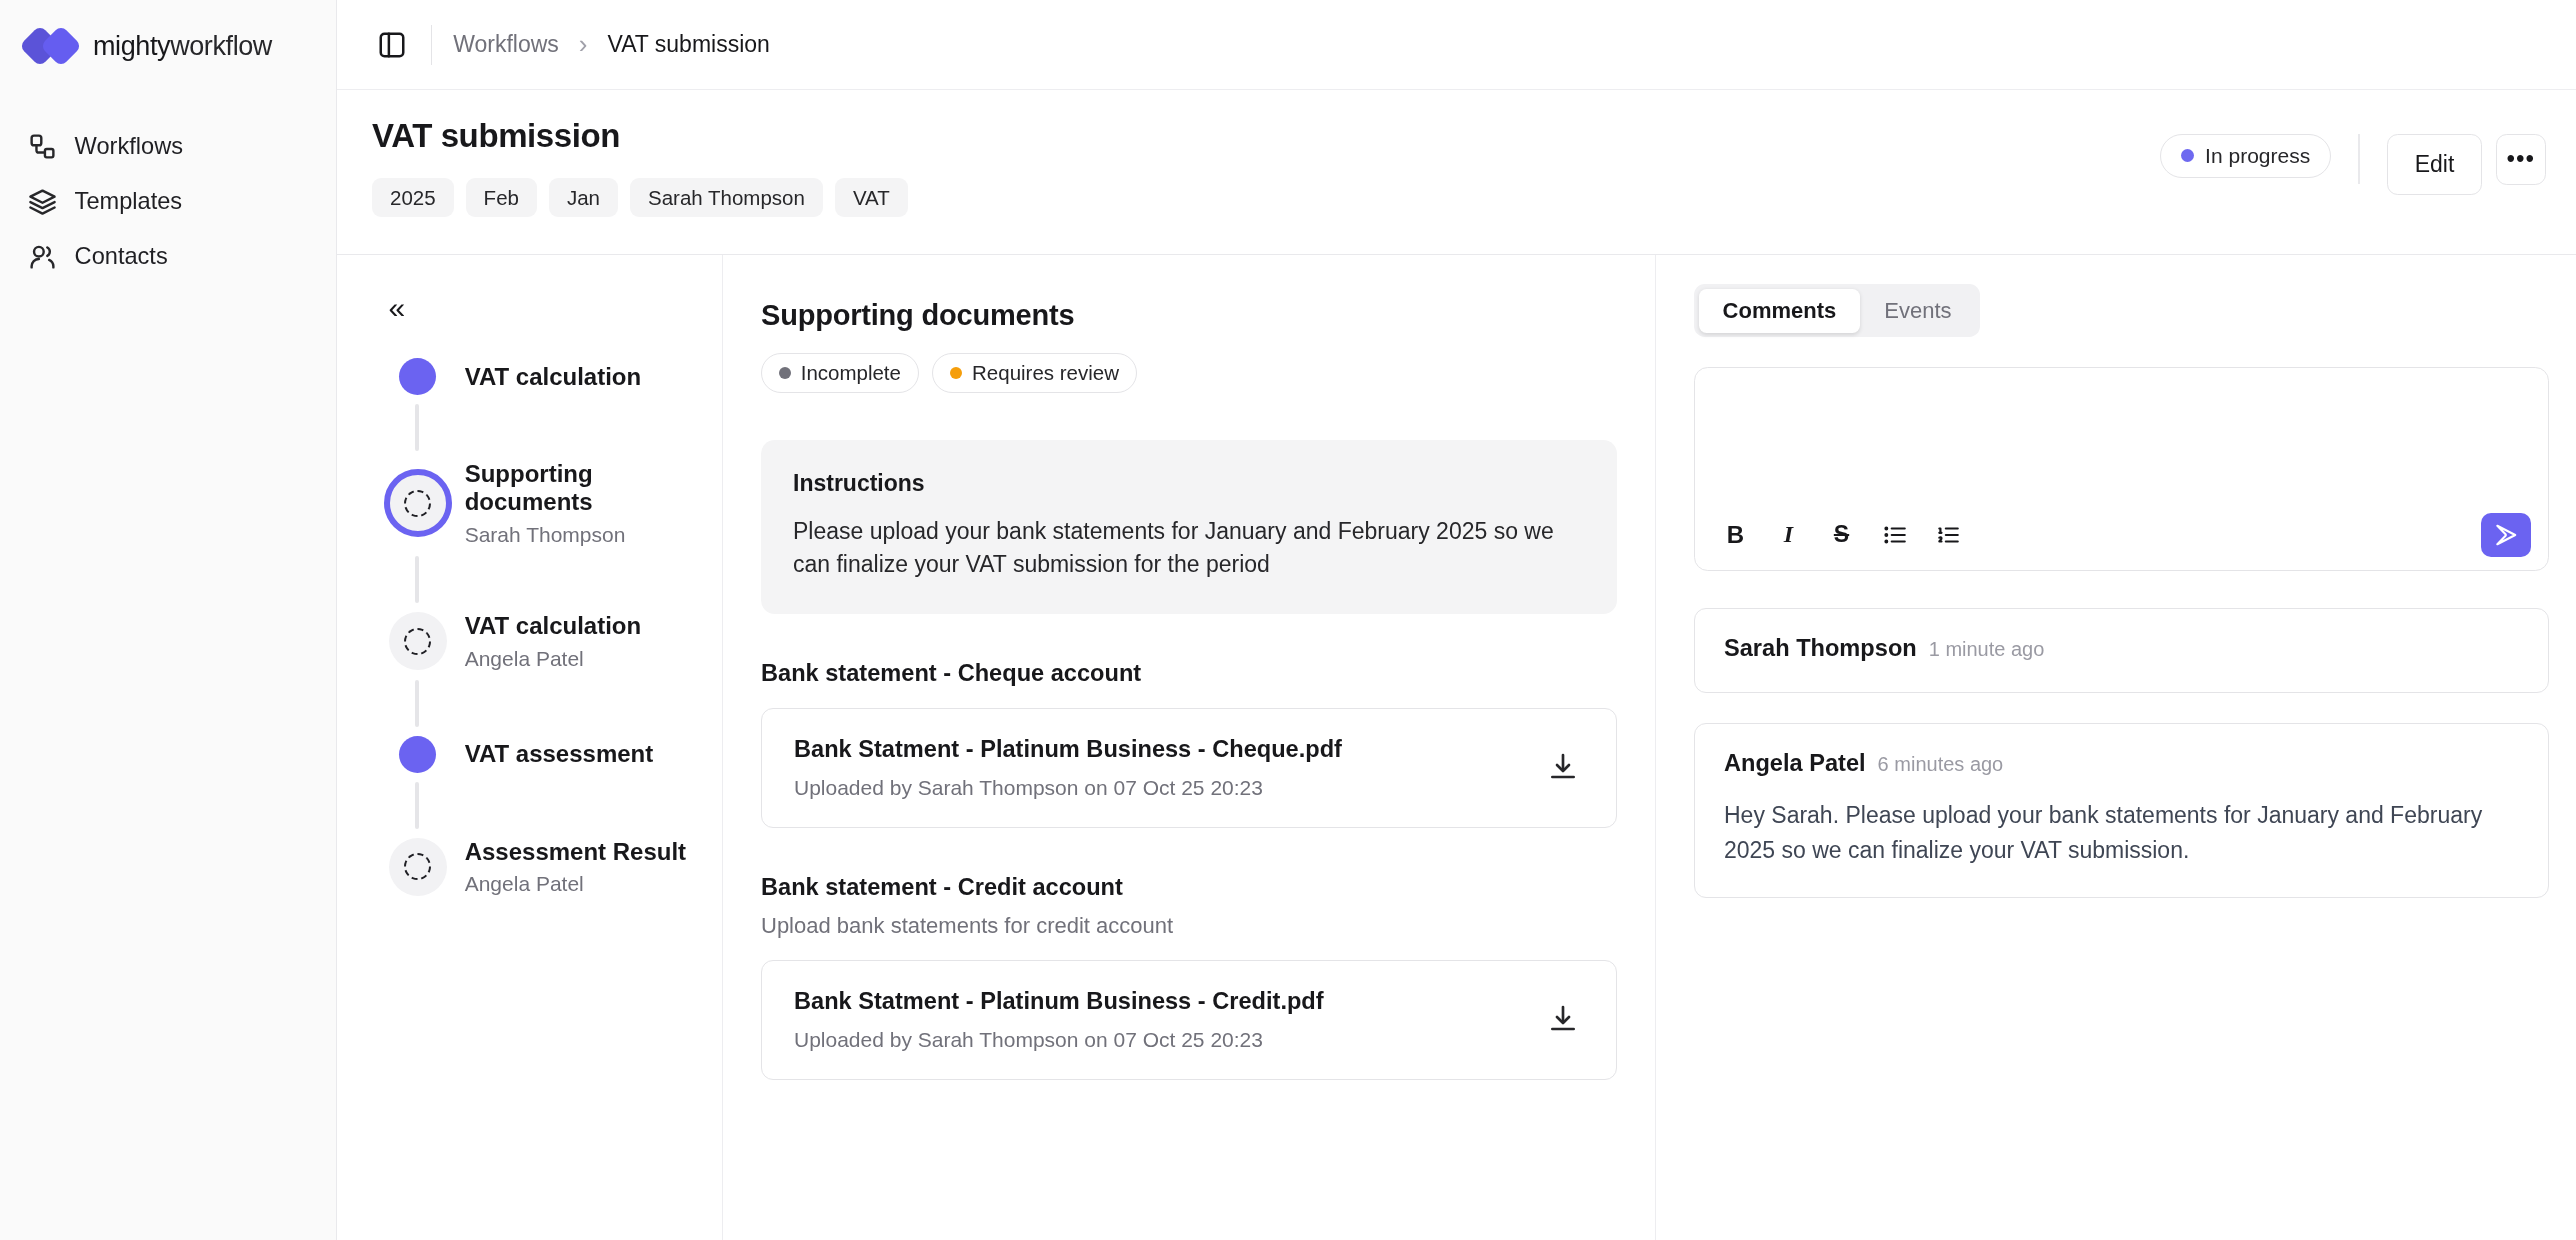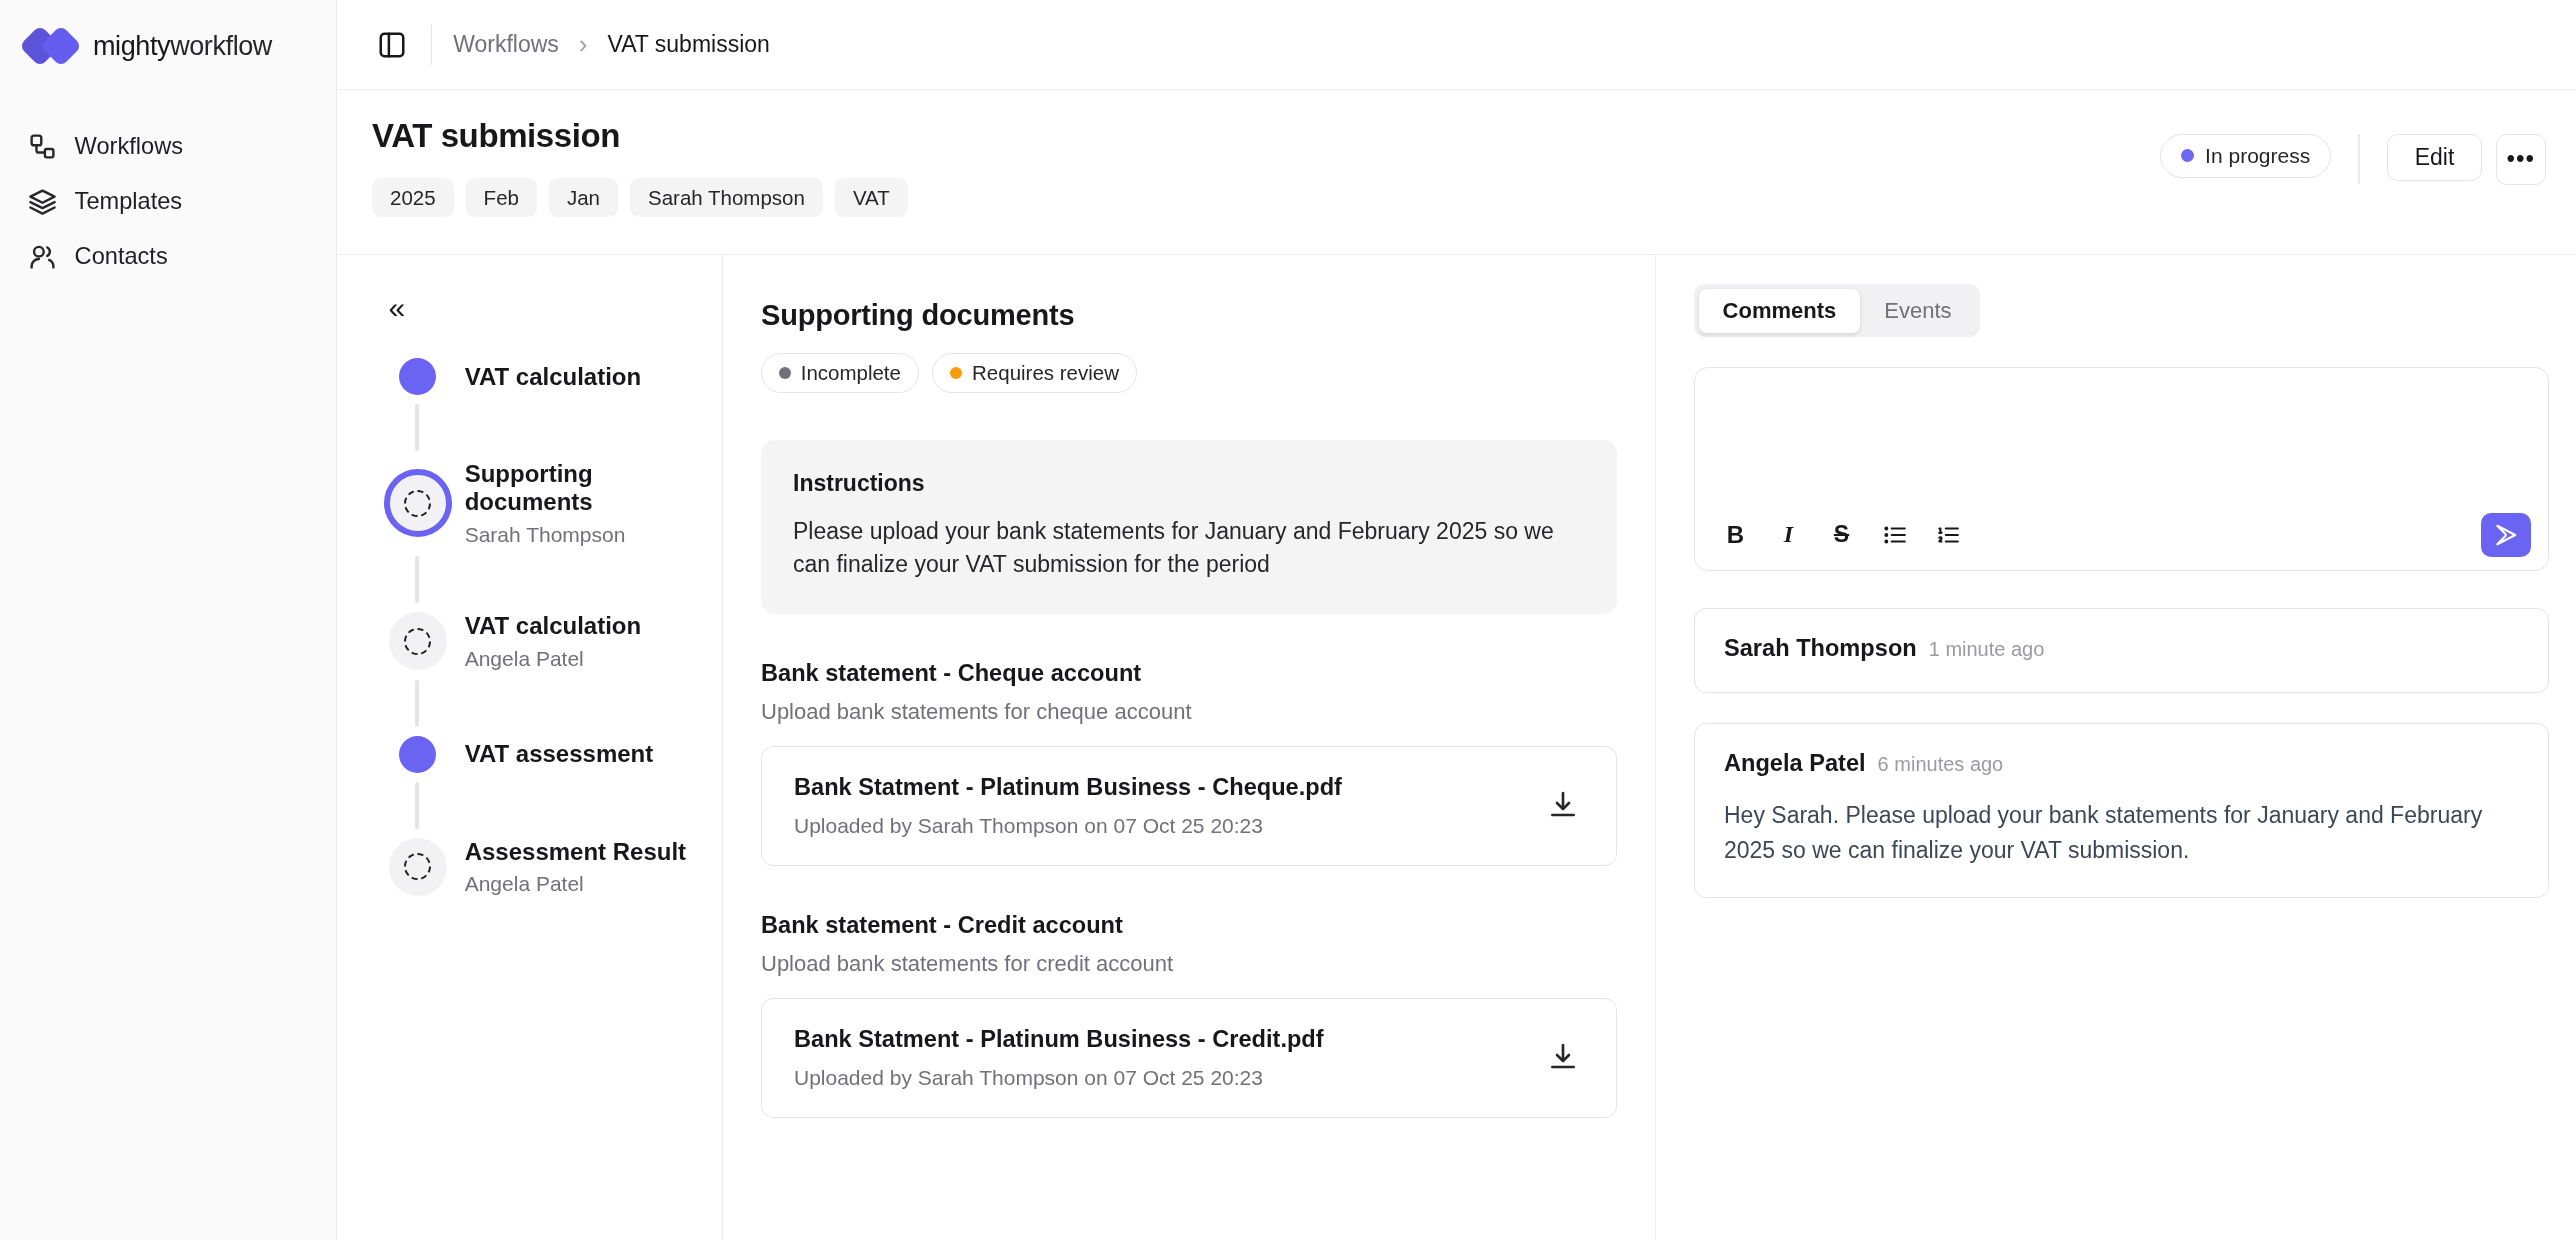--- a/index.html
+++ b/index.html
@@ -35,21 +35,21 @@
 
   .page-header { height:165px; flex:0 0 165px; border-bottom:0.8px solid #e9e9ec; padding:27px 30px 0 35px; display:flex; justify-content:space-between; }
   .ph-title { font-size:33px; font-weight:700; letter-spacing:-0.4px; }
   .tags { display:flex; gap:12px; margin-top:23px;align-items:center; }
   .tag { background:#f4f4f5; border-radius:9px; padding:7.6px 18px; font-size:20.5px; color:#27272a; }
   .ph-actions { display:flex; align-items:flex-start; gap:0; padding-top:16.7px; }
   .status-pill { display:flex; align-items:center; gap:10.7px; border:0.8px solid #e4e4e7; border-radius:760px; padding:9px 20px; font-size:21px; color:#27272a; background:#fff; }
   .dot { width:13px; height:13px; border-radius:50%; }
   .dot-purple { background:#6e69f0; }
   .ph-vdiv { width:1.5px; height:50px; background:#e9e9ec; margin:0 27px; }
-  .btn { border:0.8px solid #e4e4e7; background:#fff; border-radius:10.7px; font-size:23px; font-weight:500; color:#18181b; padding:9px 27px; cursor:pointer; font-family:inherit; }
+  .btn { border:0.8px solid #e4e4e7; background:#fff; border-radius:10.7px; font-size:23px; font-weight:500; color:#18181b; padding:16px 27px; cursor:pointer; font-family:inherit; }
   .btn-more { width:50px; padding:11.4px 0; text-align:center; margin-left:13.7px; font-size:23px; letter-spacing:1.5px; font-weight:700; }
 
   .content { flex:1; display:flex; min-height:0; }
 
   
   .steps-panel { width:386px; flex:0 0 386px; border-right:0.8px solid #ededf0; padding:38px 0 0 44px; overflow:hidden; }
   .collapse-btn { font-size:30px; color:#18181b; background:none; border:none; cursor:pointer; padding:0 7.6px; line-height:1; }
   .steps { margin-top:35px; }
   .step { display:flex; align-items:center; cursor:pointer; }
   .dot-col { width:73px; flex:0 0 73px; display:flex; justify-content:center; }
@@ -267,21 +267,20 @@
           </span>
         </div>
 
         <div class="instructions">
           <div class="ins-title">Instructions</div>
           <div class="ins-body">Please upload your bank statements for January and February 2025 so we can finalize your VAT submission for the period</div>
         </div>
 
         <div class="file-section">
           <div class="fs-title">Bank statement - Cheque account</div>
-          <div class="fs-sub">Upload bank statements for cheque account</div>
           <div class="file-card">
             <div>
               <div class="file-name">Bank Statment - Platinum Business - Cheque.pdf</div>
               <div class="file-meta">Uploaded by Sarah Thompson on 07 Oct 25 20:23</div>
             </div>
             <button class="dl-btn">
               <svg viewBox="0 0 24 24" fill="none" stroke-width="2" stroke-linecap="round" stroke-linejoin="round">
                   <path d="M12 3v11"></path>
                   <path d="m7.5 10.5 4.5 4.5 4.5-4.5"></path>
                   <path d="M4 19.5h16"></path>

